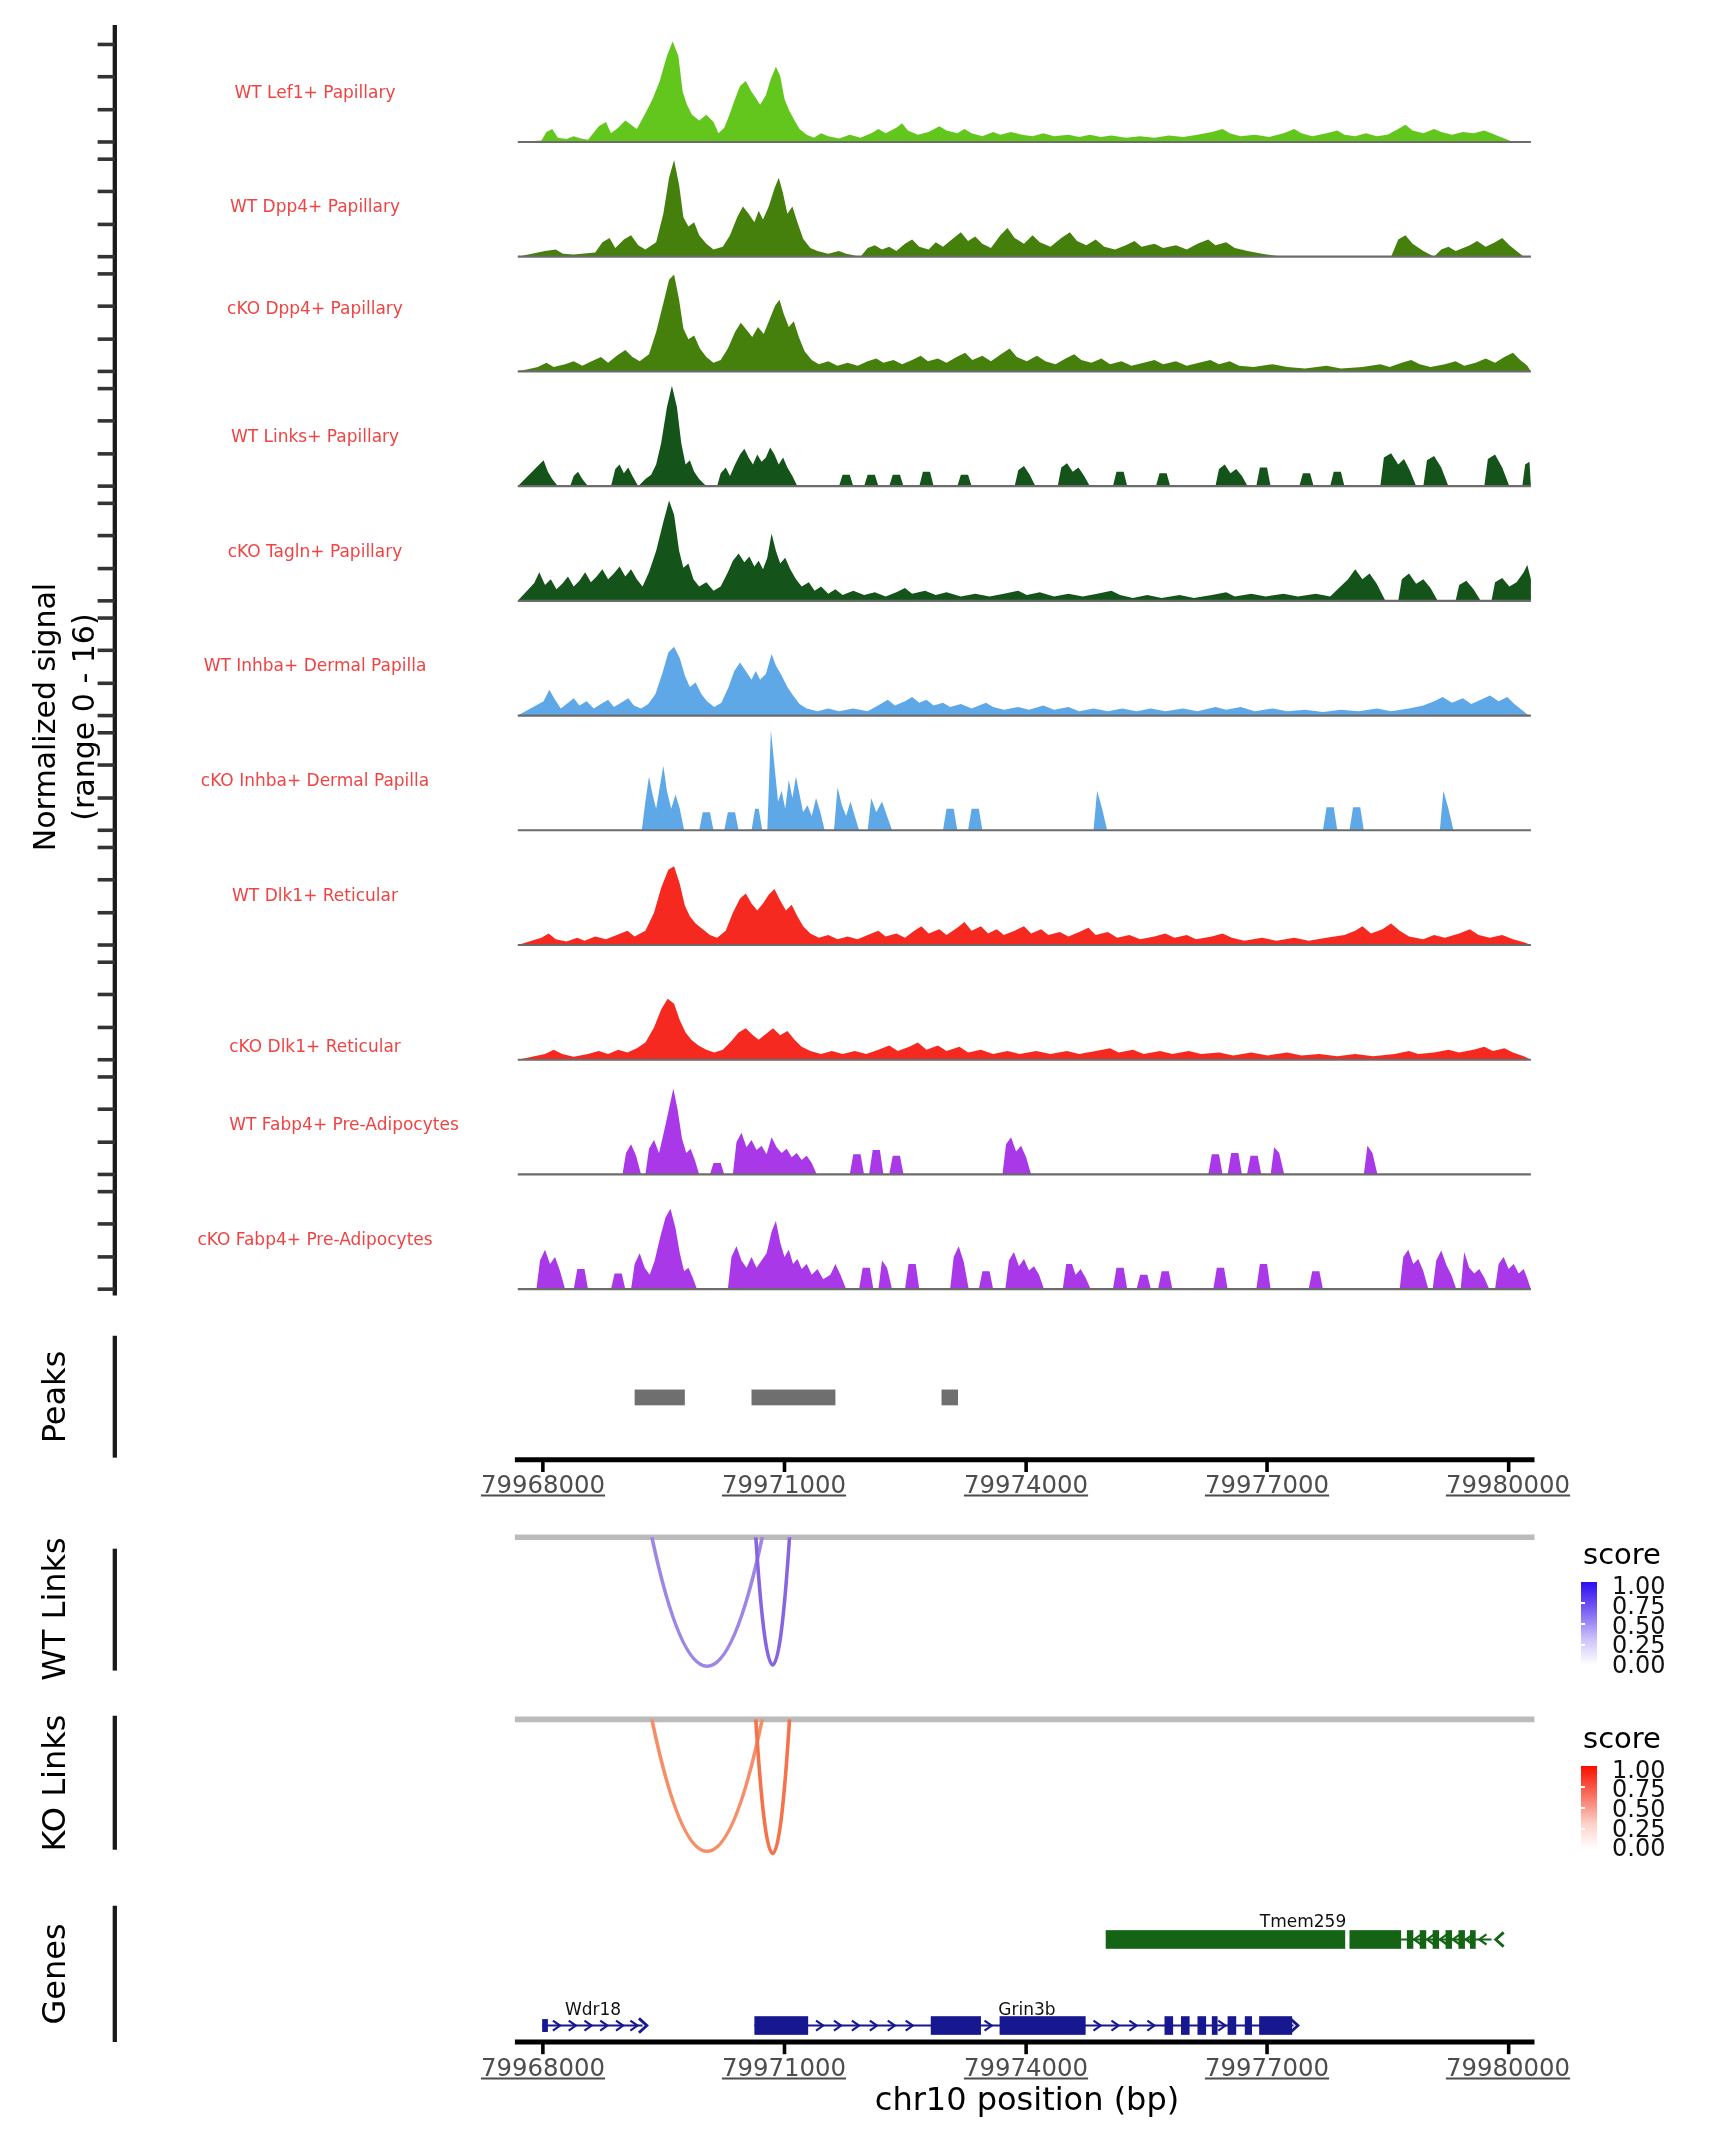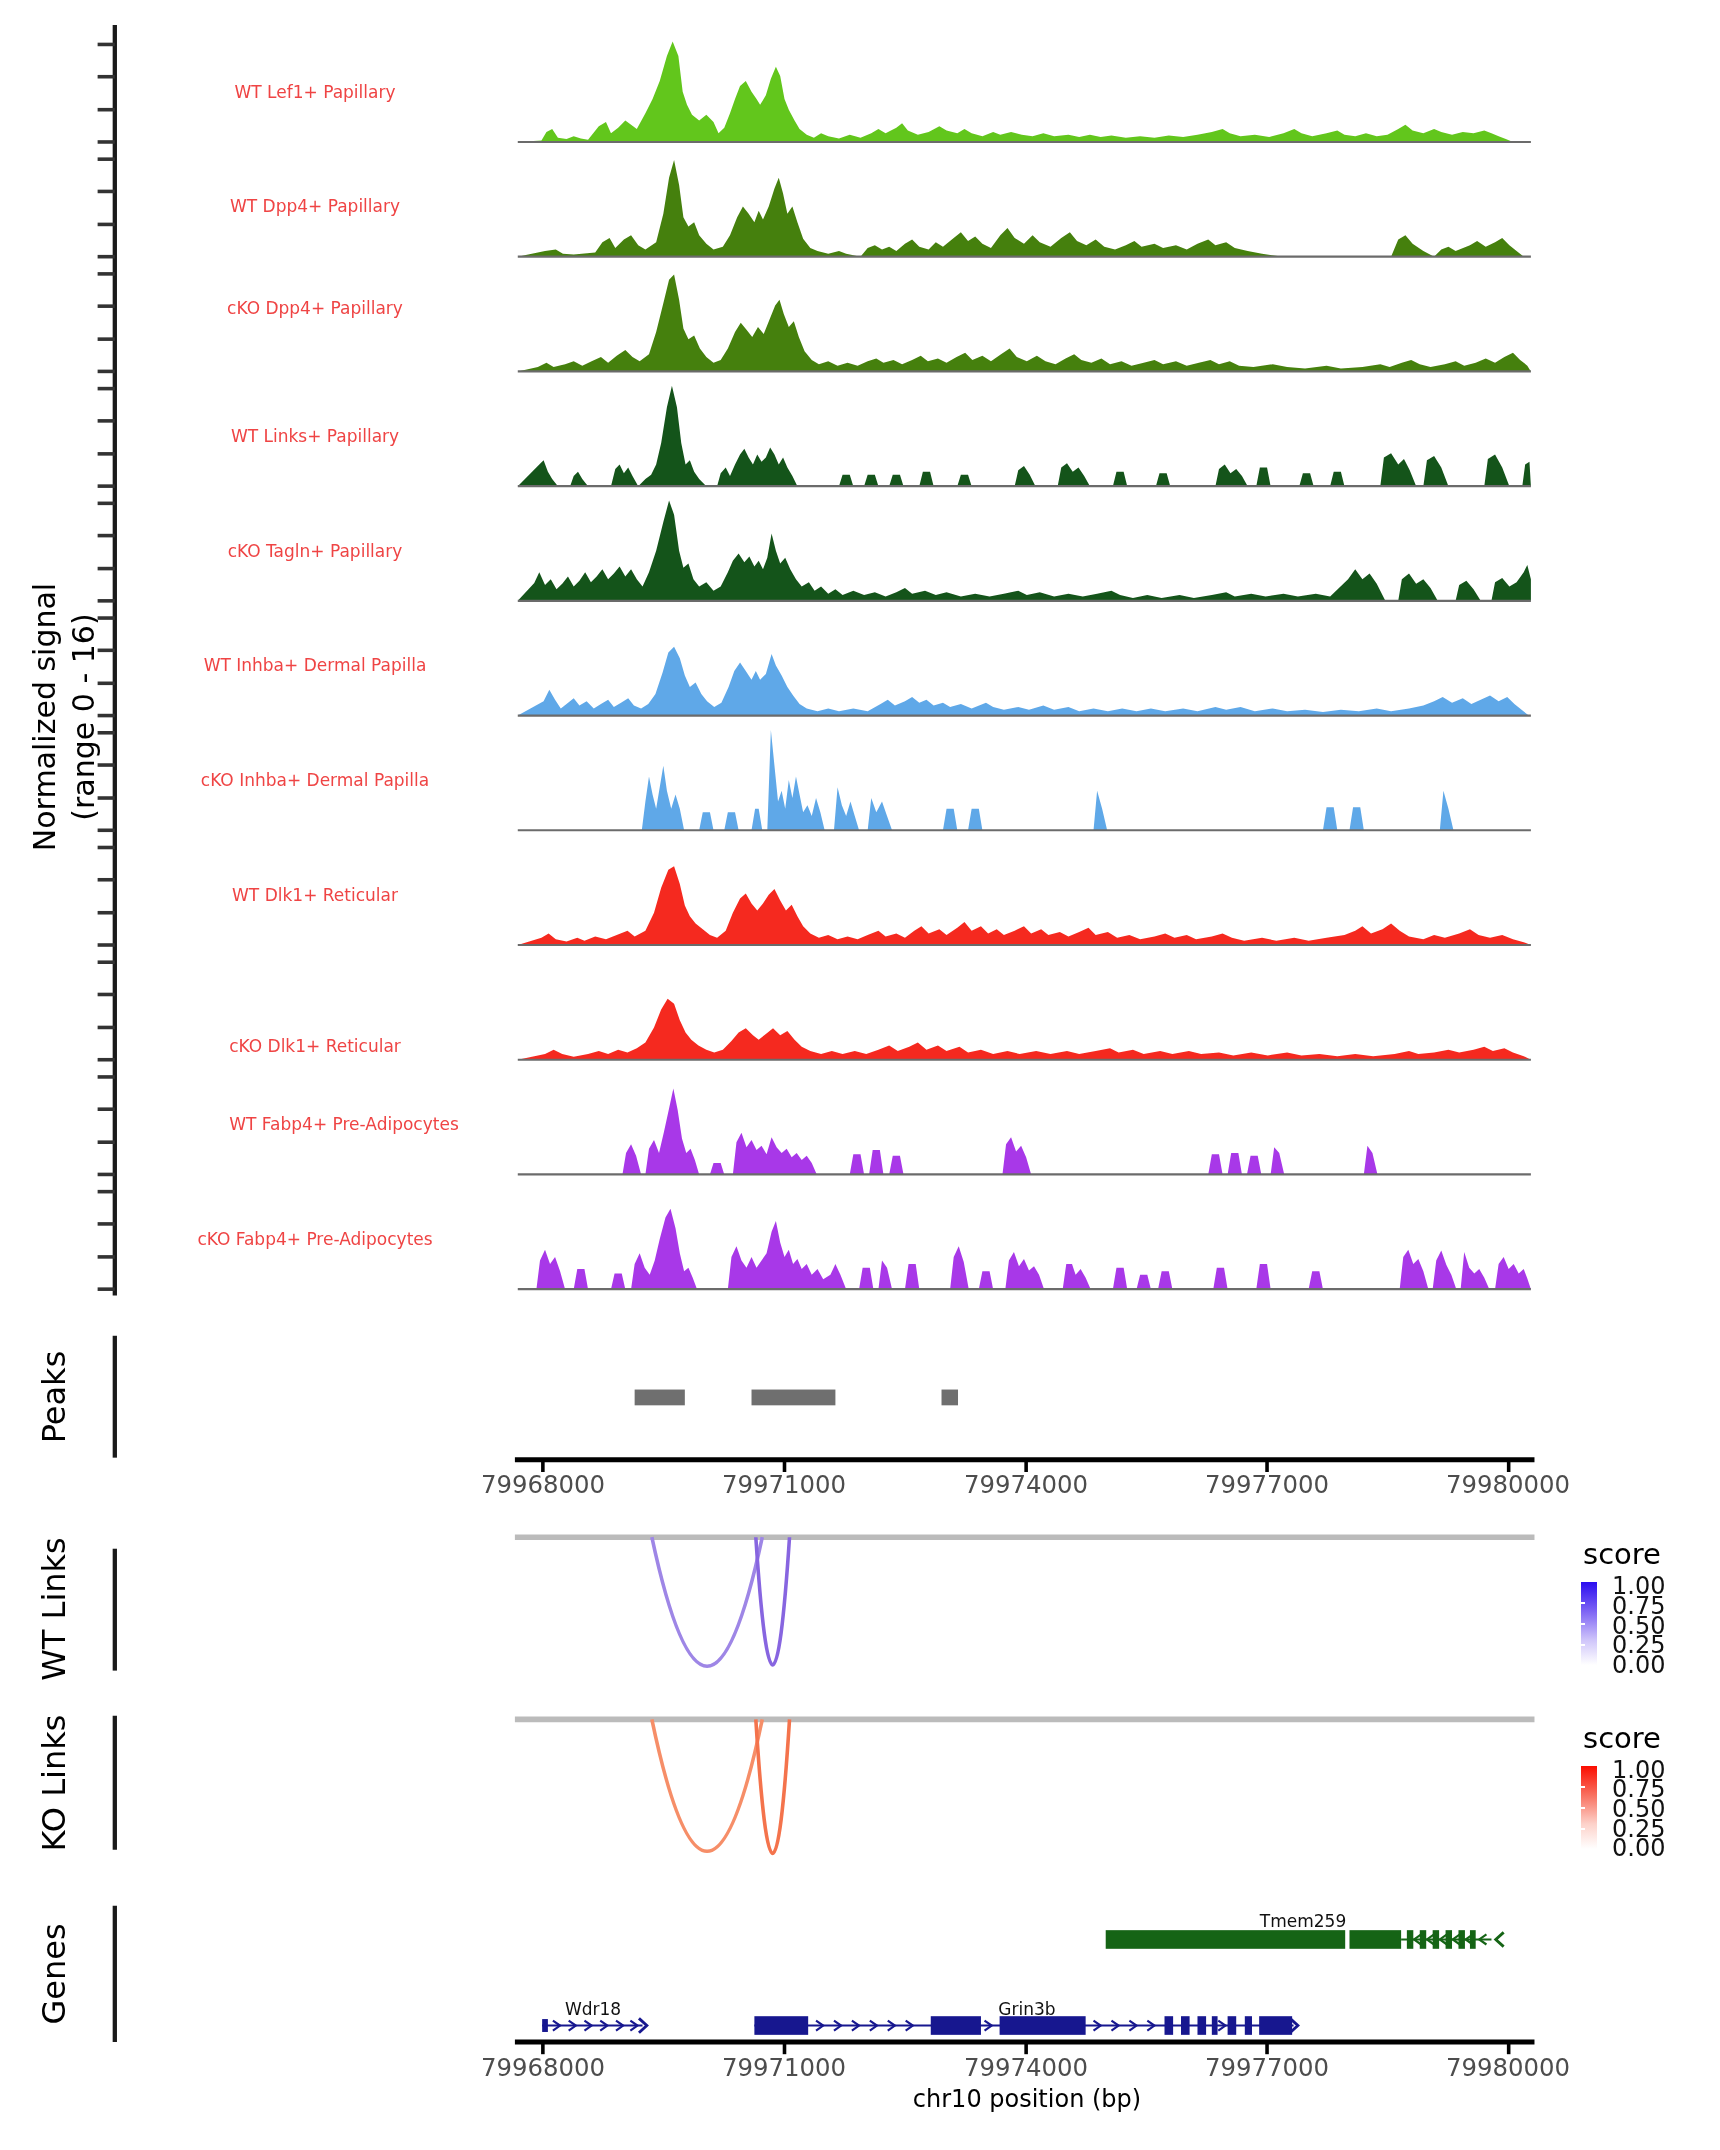--- a/index.html
+++ b/index.html
@@ -4,23 +4,23 @@
 <style>
   html,body{margin:0;padding:0;background:#fff;}
   #stage{position:relative;width:1721px;height:2151px;background:#ffffff;
          font-family:"DejaVu Sans","Liberation Sans",sans-serif;overflow:hidden;}
   #gfx{position:absolute;left:0;top:0;}
   .abslab{position:absolute;transform:translate(-50%,-50%);white-space:nowrap;color:#1a1a1a;}
   .vlab{position:absolute;transform:translate(-50%,-50%) rotate(-90deg);white-space:nowrap;color:#000;}
   .tlabel{font-size:17px;color:#ef4444;}
   .ylab{font-size:30px;}
   .seclab{font-size:32px;}
-  .ticklab{font-size:24.4px;color:#4d4d4d;}
+  .ticklab{font-size:24.4px;color:#4d4d4d;text-decoration:underline;}
   .genelab{font-size:17px;color:#111;}
-  .xtitle{font-size:24px;color:#000;}
+  .xtitle{font-size:32px;color:#000;}
   .legtitle{font-size:29px;color:#000;}
   .leglab{font-size:24px;color:#111;transform:translate(0,-50%);position:absolute;white-space:nowrap;}
   .colorbar{position:absolute;width:16px;}
   .cb-wt{background:linear-gradient(180deg,#2b0df0 0%,#7d63f4 35%,#cfc5fa 70%,#ffffff 100%);}
   .cb-ko{background:linear-gradient(180deg,#fb0d00 0%,#f8705f 35%,#fdd2ca 70%,#ffffff 100%);}
   .notch{position:absolute;width:4.3px;height:2.2px;background:#ffffff;}
 </style>
 </head>
 <body>
 

